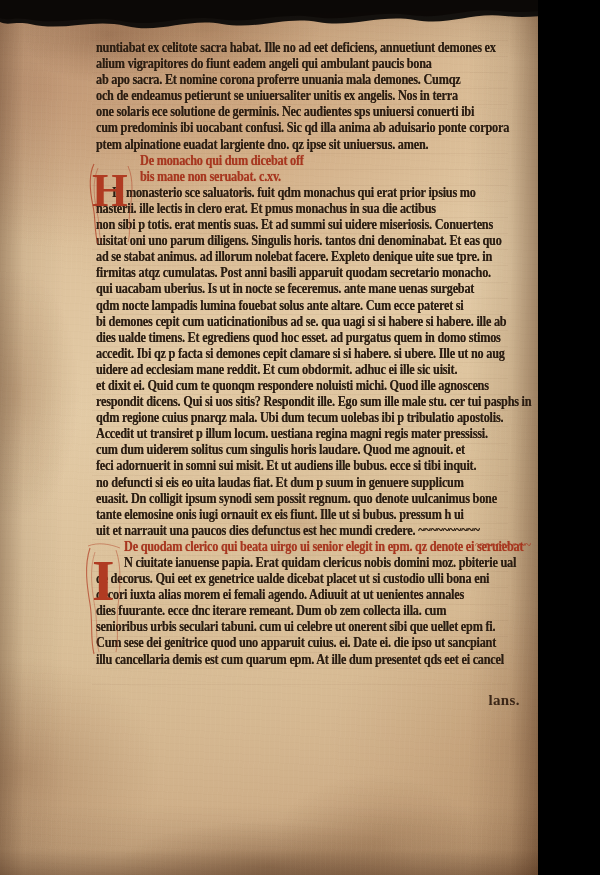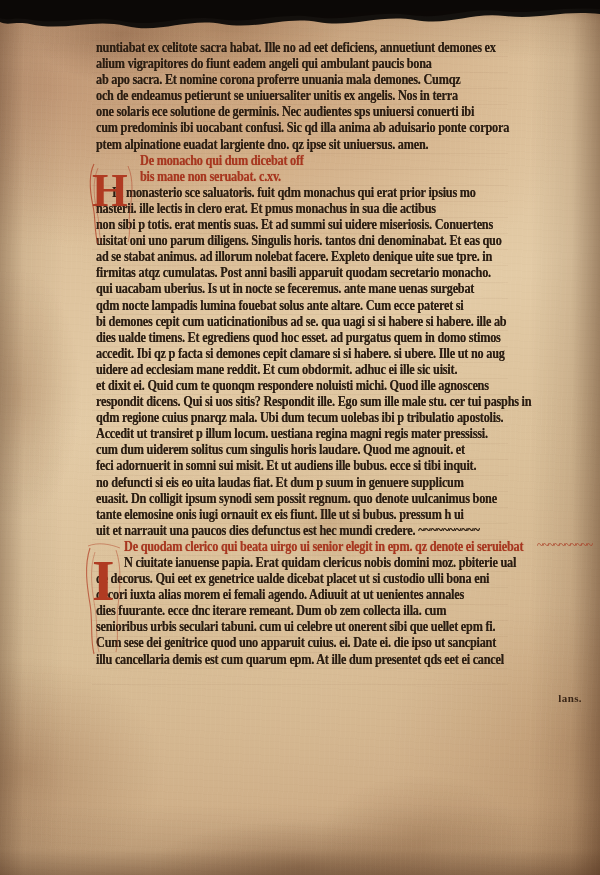--- a/index.html
+++ b/index.html
@@ -5,21 +5,21 @@
   html, body {
     margin: 0;
     padding: 0;
     background: #000;
   }
   body {
     font-family: "Liberation Serif", serif;
   }
   .page {
     position: relative;
-    width: 600px;
+    width: 538px;
     height: 875px;
     overflow: hidden;
     background: #c8a882;
   }
 
   
   .parchment {
     position: absolute;
     inset: 0;
     background:
@@ -140,21 +140,21 @@
     font-size: 12px;
     letter-spacing: -1px;
     font-family: "Liberation Serif", serif;
   }
 
   .catchword {
     position: absolute;
     right: 18px;
     top: 692px;
     font-family: "Liberation Serif", serif;
-    font-size: 11px;
+    font-size: 15px;
     color: #3a2617;
     font-weight: 600;
     letter-spacing: 0.4px;
   }
 
   
   .lower-blank {
     position: absolute;
     left: 0;
     top: 720px;

